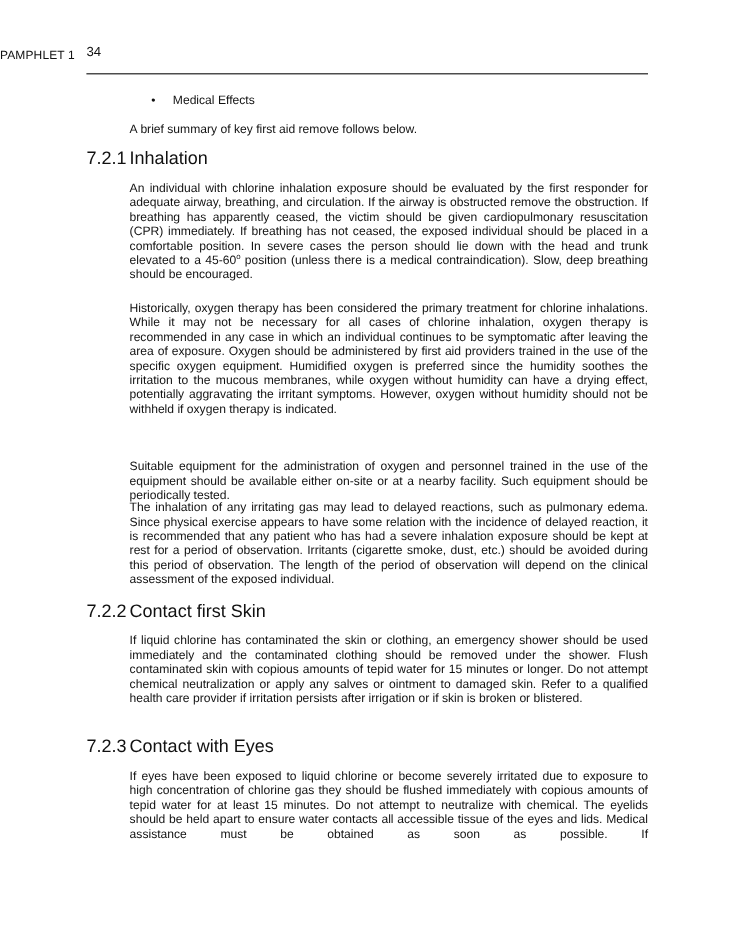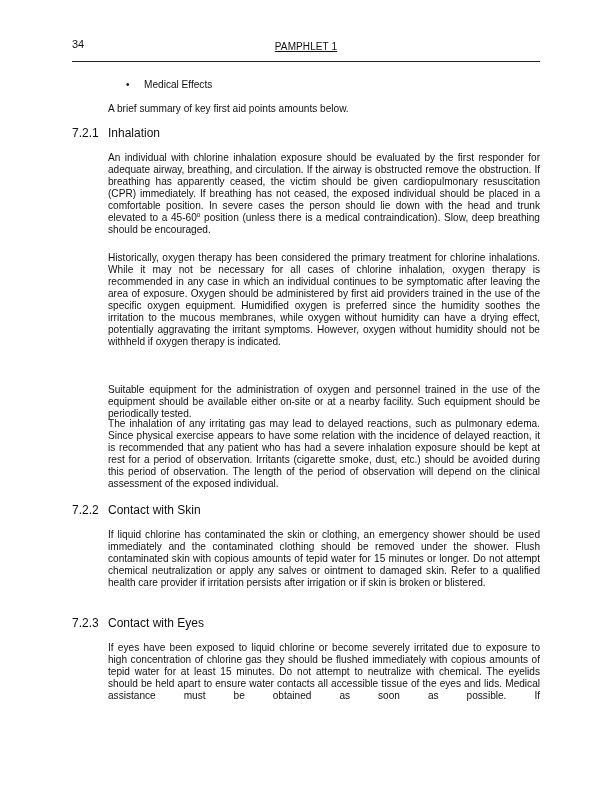--- a/index.html
+++ b/index.html
@@ -6,37 +6,37 @@
     body {
       width: 612px; height: 792px; position: relative; overflow: hidden;
       font-family: "Liberation Sans", sans-serif; color: #111111;
     }
     .page-number {
       position: absolute; left: 72px; top: 35px;
       font-size: 11px; line-height: 18px;
     }
     .running-head {
       position: absolute; left: 0; width: 612px; top: 41px;
-      text-align: center; font-size: 10px; line-height: 12px; letter-spacing: 0.1px; text-decoration: underline;
+      font-size: 10px; line-height: 12px; letter-spacing: 0.1px;
     }
     .header-rule {
       position: absolute; left: 72px; top: 61px; width: 468px; height: 0;
       border-top: 1.2px solid #222222;
     }
     .bullet-item {
       position: absolute; left: 144px; top: 79px; font-size: 10.1px; line-height: 12px;
     }
     .bullet-item .bullet-dot {
       position: absolute; left: -18px; top: 0; font-size: 10px;
     }
     .intro {
       position: absolute; left: 108px; top: 103px; font-size: 10.1px; line-height: 12px;
     }
     .section-heading {
-      position: absolute; left: 72px; font-size: 12px; line-height: 12px;
+      position: absolute; left: 72px; font-size: 15px; line-height: 12px;
     }
     .section-heading .num { display: inline-block; width: 36px; }
     .para {
       position: absolute; left: 108px; width: 432px;
       text-align: justify; font-size: 10.1px; line-height: 12.05px;
       margin: 0;
     }
     sup { font-size: 6.5px; line-height: 0; vertical-align: 4px; }
   </style>
 </head>
@@ -44,31 +44,31 @@
 
 <div class="page-number">34</div>
 <div class="running-head">PAMPHLET 1</div>
 <div class="header-rule"></div>
 
 <div class="bullet-item">
   <span class="bullet-dot">•</span>
   <span>Medical Effects</span>
 </div>
 
-<div class="intro">A brief summary of key first aid points amounts below.</div>
+<div class="intro">A brief summary of key first aid remove follows below.</div>
 
 <div class="section-heading" style="top:127px;">
   <span class="num">7.2.1</span><span>Inhalation</span>
 </div>
 <p class="para" style="top:152px; text-align-last:left;"><span>An individual with chlorine inhalation exposure should be evaluated by the first responder for adequate airway, breathing, and circulation.  If the airway is obstructed remove the obstruction.  If breathing has apparently ceased, the victim should be given cardiopulmonary resuscitation (CPR) immediately.  If breathing has not ceased, the exposed individual should be placed in a comfortable position.  In severe cases the person should lie down with the head and trunk elevated to a 45-60</span><sup>o</sup><span> position (unless there is a medical contraindication).  Slow, deep breathing should be encouraged.</span></p>
 <p class="para" style="top:252px;">Historically, oxygen therapy has been considered the primary treatment for chlorine inhalations.  While it may not be necessary for all cases of chlorine inhalation, oxygen therapy is recommended in any case in which an individual continues to be symptomatic after leaving the area of exposure.  Oxygen should be administered by first aid providers trained in the use of the specific oxygen equipment.  Humidified oxygen is preferred since the humidity soothes the irritation to the mucous membranes, while oxygen without humidity can have a drying effect, potentially aggravating the irritant symptoms. However, oxygen without humidity should not be withheld if oxygen therapy is indicated.</p>
 <p class="para" style="top:384px;">Suitable equipment for the administration of oxygen and personnel trained in the use of the equipment should be available either on-site or at a nearby facility.  Such equipment should be periodically tested.</p>
 <p class="para" style="top:418px;">The inhalation of any irritating gas may lead to delayed reactions, such as pulmonary edema.  Since physical exercise appears to have some relation with the incidence of delayed reaction, it is recommended that any patient who has had a severe inhalation exposure should be kept at rest for a period of observation.  Irritants (cigarette smoke, dust, etc.) should be avoided during this period of observation.  The length of the period of observation will depend on the clinical assessment of the exposed individual.</p>
 
 <div class="section-heading" style="top:504px;">
-  <span class="num">7.2.2</span><span>Contact with Skin</span>
+  <span class="num">7.2.2</span><span>Contact first Skin</span>
 </div>
 <p class="para" style="top:529px;">If liquid chlorine has contaminated the skin or clothing, an emergency shower should be used immediately and the contaminated clothing should be removed under the shower. Flush contaminated skin with copious amounts of tepid water for 15 minutes or longer. Do not attempt chemical neutralization or apply any salves or ointment to damaged skin. Refer to a qualified health care provider if irritation persists after irrigation or if skin is broken or blistered.</p>
 
 <div class="section-heading" style="top:617px;">
   <span class="num">7.2.3</span><span>Contact with Eyes</span>
 </div>
 <p class="para" style="top:642px; text-align-last:justify;">If eyes have been exposed to liquid chlorine or become severely irritated due to exposure to high concentration of chlorine gas they should be flushed immediately with copious amounts of tepid water for at least 15 minutes.  Do not attempt to neutralize with chemical.  The eyelids should be held apart to ensure water contacts all accessible tissue of the eyes and lids.  Medical assistance must be obtained as soon as possible.  If</p>
 
 </body></html>

